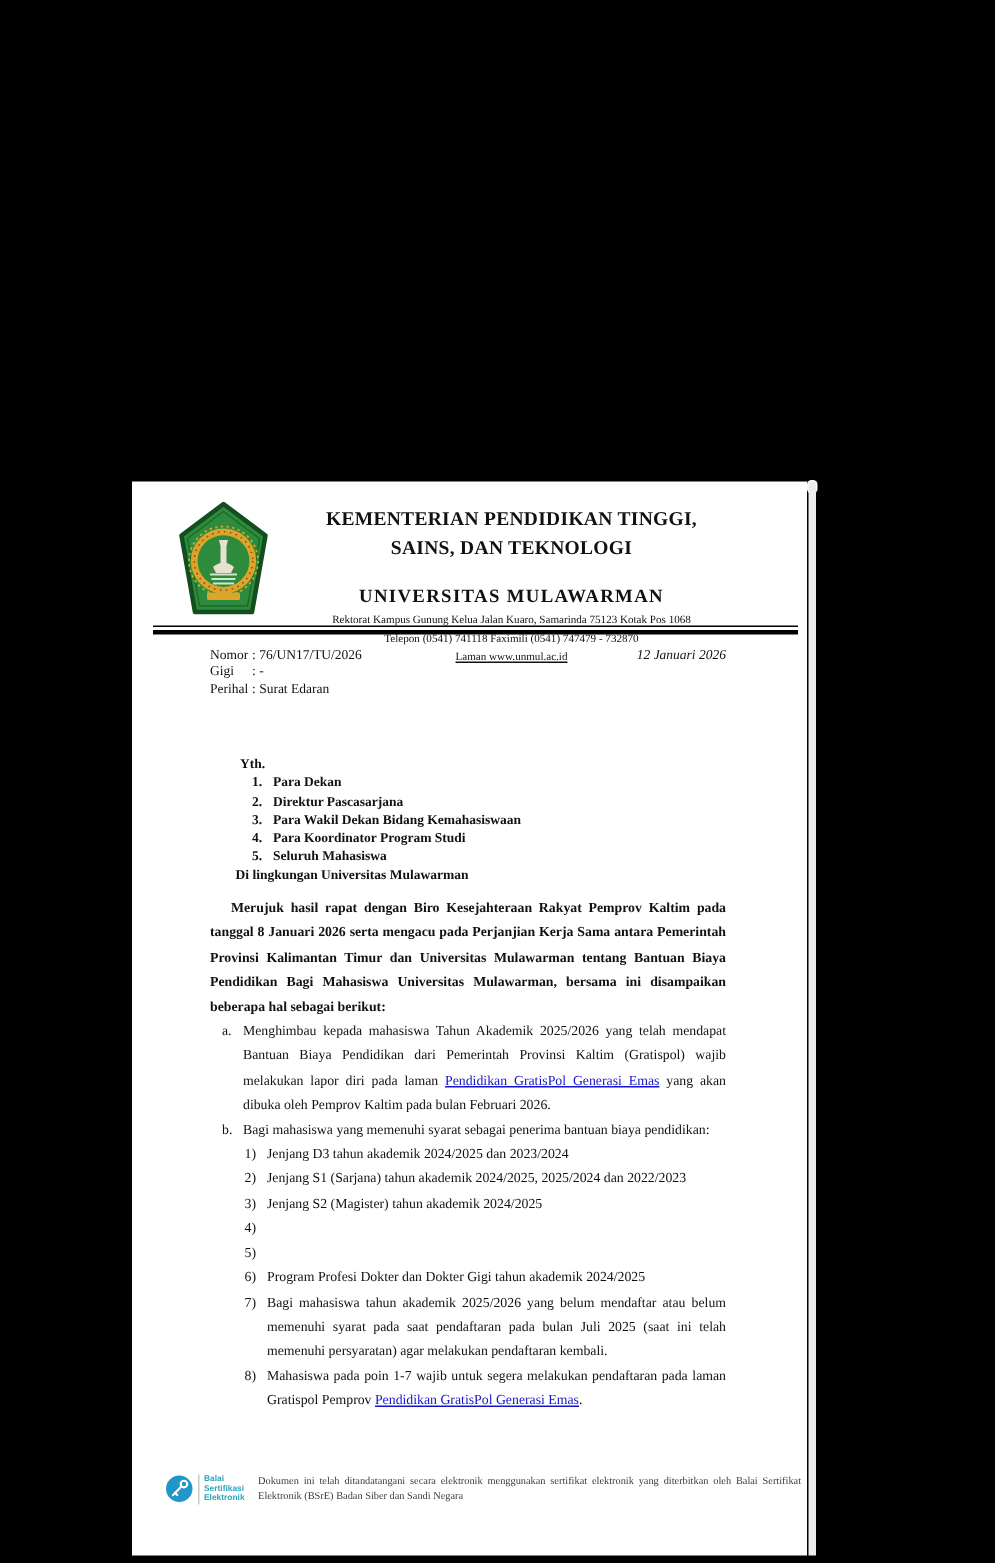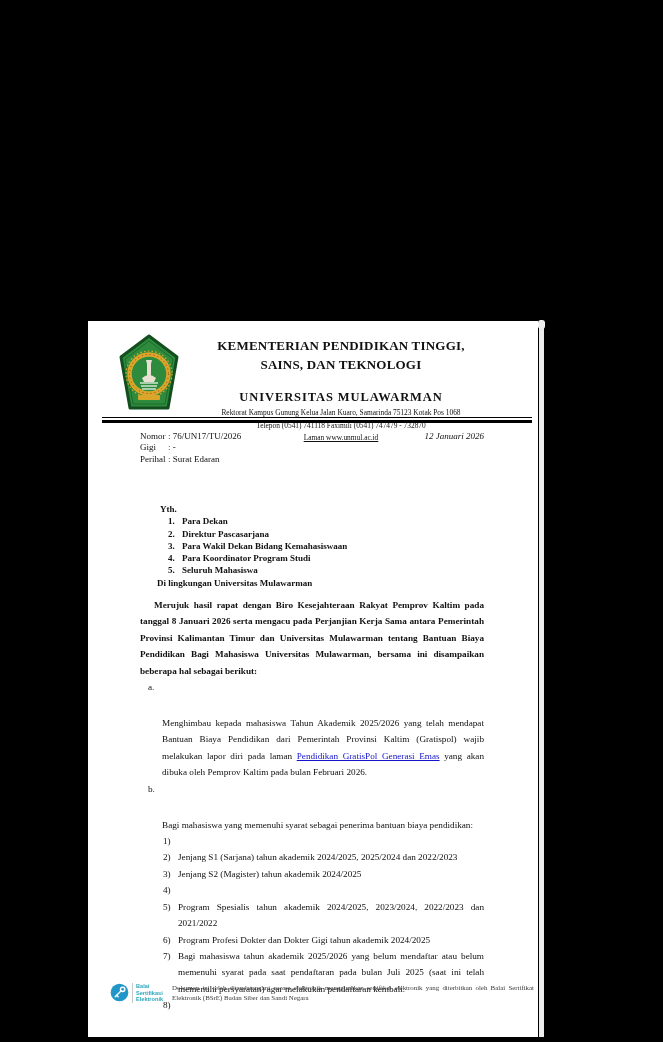--- a/index.html
+++ b/index.html
@@ -42,21 +42,21 @@
   .recipients{position:absolute;left:52px;top:182px;font-size:9px;font-weight:bold;line-height:12.3px;margin-left:20px;}
   .rcp-row{display:flex;}
   .rcp-num{flex:none;width:14px;margin-left:8px;}
   .rcp-closing{margin-left:-3px;}
 
   
   .body-text{position:absolute;left:52px;top:276px;width:344px;font-size:9.2px;line-height:16.4px;text-align:justify;}
   .para{text-indent:14px;font-weight:bold;}
   .item-row{display:flex;}
   .m1{flex:none;width:14px;margin-left:8px;}
-  .item-text{flex:1;text-align:justify;margin-top:36px;}
+  .item-text{flex:1;text-align:justify;}
   .sub-row{display:flex;}
   .m2{flex:none;width:15px;margin-left:23px;}
   .sub-text{flex:1;text-align:justify;}
   .doc-link{color:#1414cc;text-decoration:underline;cursor:pointer;}
 
   
   .footer{position:absolute;left:22px;top:662px;display:flex;align-items:flex-start;}
   .bsre-icon{flex:none;width:19px;height:19px;}
   .bsre-label{flex:none;margin-left:3px;padding-left:3px;border-left:1px solid #c9c9c9;
     font-family:"Liberation Sans", sans-serif;font-size:5.6px;line-height:6.6px;
@@ -139,46 +139,47 @@
     </div>
 
     <div class="item-row">
       <span class="m1">b.</span>
       <div class="item-text">Bagi mahasiswa yang memenuhi syarat sebagai penerima bantuan biaya pendidikan:</div>
     </div>
 
     <div>
         <div class="sub-row">
           <span class="m2">1)</span>
+          <div class="sub-text">Jenjang D3 tahun akademik 2024/2025 dan 2023/2024</div>
         </div>
         <div class="sub-row">
           <span class="m2">2)</span>
           <div class="sub-text">Jenjang S1 (Sarjana) tahun akademik 2024/2025, 2025/2024 dan 2022/2023</div>
         </div>
         <div class="sub-row">
           <span class="m2">3)</span>
           <div class="sub-text">Jenjang S2 (Magister) tahun akademik 2024/2025</div>
         </div>
         <div class="sub-row">
           <span class="m2">4)</span>
         </div>
         <div class="sub-row">
           <span class="m2">5)</span>
-          <div class="sub-text">Program Spesialis tahun akademik 2024/2025, 2023/2024, 2022/2023 dan 2021/2022</div>
         </div>
         <div class="sub-row">
           <span class="m2">6)</span>
           <div class="sub-text">Program Profesi Dokter dan Dokter Gigi tahun akademik 2024/2025</div>
         </div>
         <div class="sub-row">
           <span class="m2">7)</span>
           <div class="sub-text">Bagi mahasiswa tahun akademik 2025/2026 yang belum mendaftar atau belum memenuhi syarat pada saat pendaftaran pada bulan Juli 2025 (saat ini telah memenuhi persyaratan) agar melakukan pendaftaran kembali.</div>
         </div>
         <div class="sub-row">
           <span class="m2">8)</span>
+          <div class="sub-text">Mahasiswa pada poin 1-7 wajib untuk segera melakukan pendaftaran pada laman Gratispol Pemprov <span class="doc-link">Pendidikan GratisPol Generasi Emas</span>.</div>
         </div>
       </div>
   </div>
 
   <div class="footer">
     <div class="bsre-icon">
       <svg width="19" height="19" viewBox="0 0 20 20">
         <circle cx="10" cy="10" r="9.3" fill="#2196c9"></circle>
         <g stroke="#ffffff" stroke-width="1.5" stroke-linecap="round" fill="none">
           <line x1="5.5" y1="14.5" x2="11.5" y2="8.5"></line>

